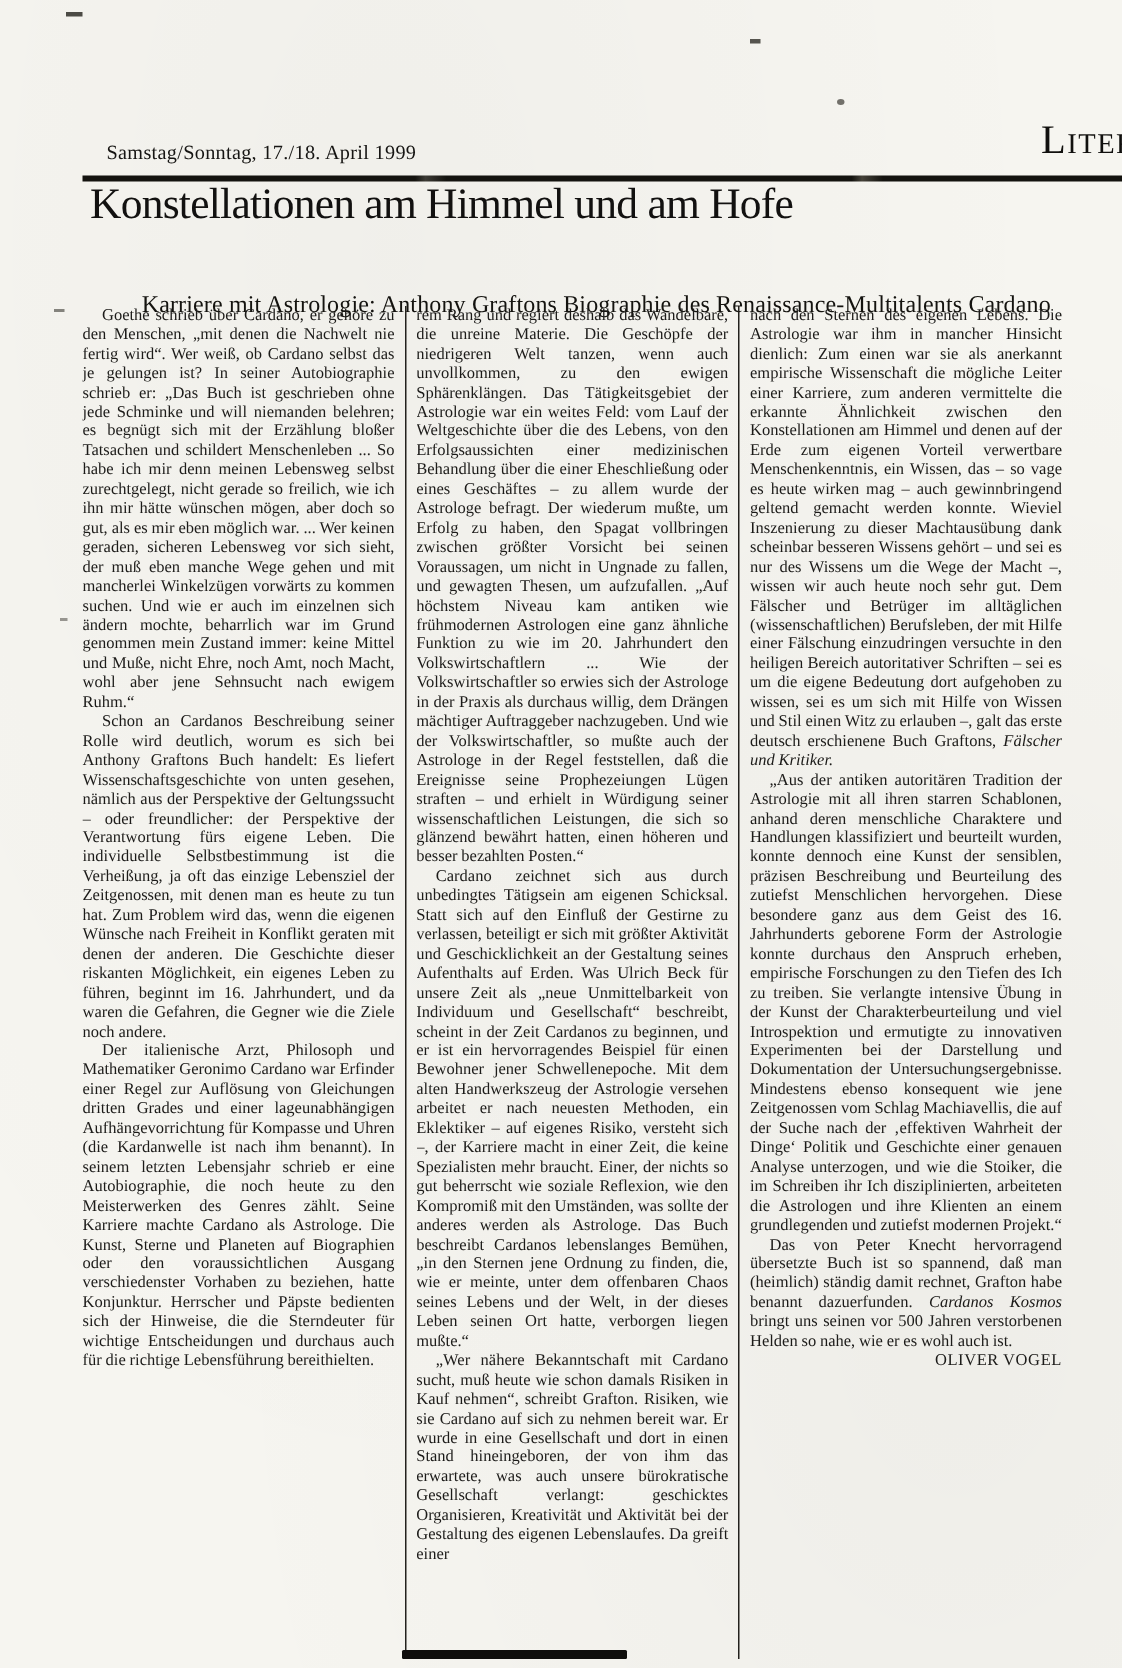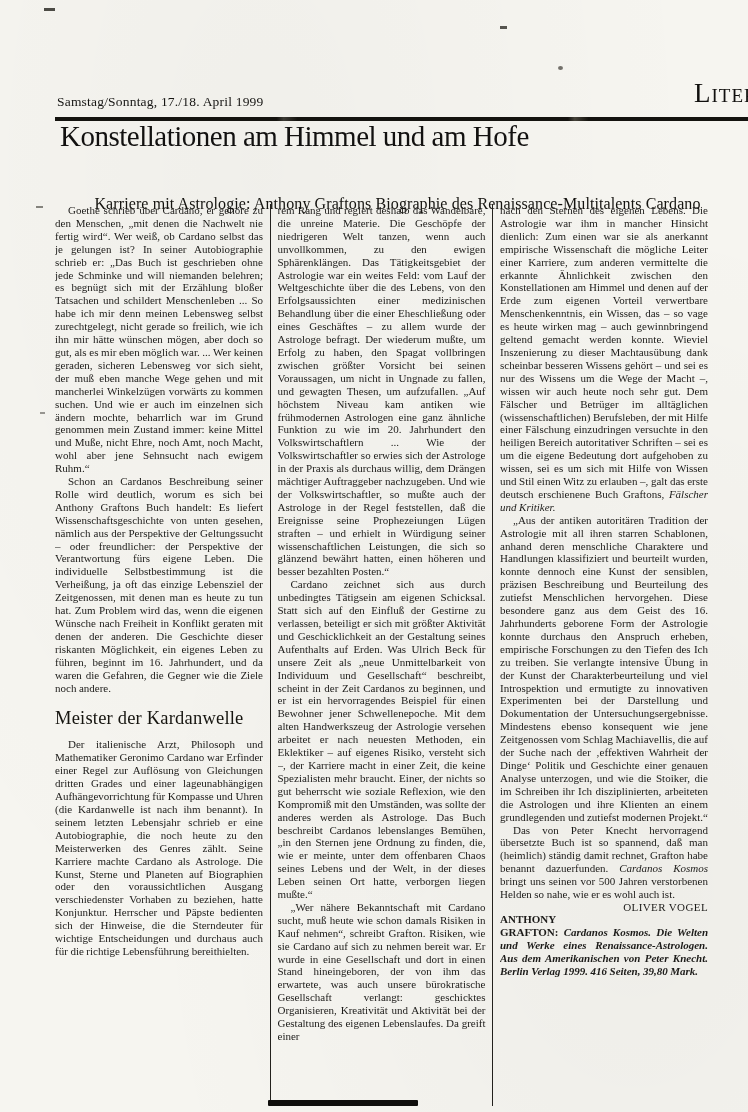--- a/index.html
+++ b/index.html
@@ -9,21 +9,21 @@
     font-family:"Liberation Serif","DejaVu Serif",serif;
   }
   .paper{
     position:relative;width:748px;height:1112px;
     background:#f6f5f0;
     background-image:radial-gradient(ellipse at 35% 15%,rgba(0,0,0,0.025),transparent 65%),
                      radial-gradient(ellipse at 85% 80%,rgba(0,0,0,0.03),transparent 55%);
     color:#1c1b19;
   }
   .dateline{
-    position:absolute;left:57px;top:94px;
+    position:absolute;left:71px;top:94px;
     font-size:13.5px;letter-spacing:0.2px;color:#161513;
   }
   .masthead{
     position:absolute;right:0;top:78px;width:54px;height:36px;overflow:hidden;
     font-size:27px;font-variant:small-caps;letter-spacing:1px;color:#11100e;white-space:nowrap;
   }
   .header-rule{
     position:absolute;left:55px;top:117px;width:693px;height:4px;
     background:linear-gradient(90deg,#14130f 0%,#14130f 32%,#3c3a34 33%,#14130f 35%,#14130f 74%,#454239 75%,#14130f 77%,#14130f 100%);
   }
@@ -78,39 +78,37 @@
   <div class="header-rule"></div>
 
   <h1 class="headline">Konstellationen am Himmel und am Hofe</h1>
   <h2 class="subhead">Karriere mit Astrologie: Anthony Graftons Biographie des Renaissance-Multitalents Cardano</h2>
 
   <div class="cols">
 
     <div class="col">
       <p class="indent">Goethe schrieb über Cardano, er gehöre zu den Menschen, „mit denen die Nachwelt nie fertig wird“. Wer weiß, ob Cardano selbst das je gelungen ist? In seiner Autobiographie schrieb er: „Das Buch ist geschrieben ohne jede Schminke und will niemanden belehren; es begnügt sich mit der Erzählung bloßer Tatsachen und schildert Menschenleben ... So habe ich mir denn meinen Lebensweg selbst zurechtgelegt, nicht gerade so freilich, wie ich ihn mir hätte wünschen mögen, aber doch so gut, als es mir eben möglich war. ... Wer keinen geraden, sicheren Lebensweg vor sich sieht, der muß eben manche Wege gehen und mit mancherlei Winkelzügen vorwärts zu kommen suchen. Und wie er auch im einzelnen sich ändern mochte, beharrlich war im Grund genommen mein Zustand immer: keine Mittel und Muße, nicht Ehre, noch Amt, noch Macht, wohl aber jene Sehnsucht nach ewigem Ruhm.“</p>
       <p class="indent">Schon an Cardanos Beschreibung seiner Rolle wird deutlich, worum es sich bei Anthony Graftons Buch handelt: Es liefert Wissenschaftsgeschichte von unten gesehen, nämlich aus der Perspektive der Geltungssucht – oder freundlicher: der Perspektive der Verantwortung fürs eigene Leben. Die individuelle Selbstbestimmung ist die Verheißung, ja oft das einzige Lebensziel der Zeitgenossen, mit denen man es heute zu tun hat. Zum Problem wird das, wenn die eigenen Wünsche nach Freiheit in Konflikt geraten mit denen der anderen. Die Geschichte dieser riskanten Möglichkeit, ein eigenes Leben zu führen, beginnt im 16. Jahrhundert, und da waren die Gefahren, die Gegner wie die Ziele noch andere.</p>
-      <h3>Meister der Kardanwelle</h3>
       <p class="indent">Der italienische Arzt, Philosoph und Mathematiker Geronimo Cardano war Erfinder einer Regel zur Auflösung von Gleichungen dritten Grades und einer lageunabhängigen Aufhängevorrichtung für Kompasse und Uhren (die Kardanwelle ist nach ihm benannt). In seinem letzten Lebensjahr schrieb er eine Autobiographie, die noch heute zu den Meisterwerken des Genres zählt. Seine Karriere machte Cardano als Astrologe. Die Kunst, Sterne und Planeten auf Biographien oder den voraussichtlichen Ausgang verschiedenster Vorhaben zu beziehen, hatte Konjunktur. Herrscher und Päpste bedienten sich der Hinweise, die die Sterndeuter für wichtige Entscheidungen und durchaus auch für die richtige Lebensführung bereithielten.</p>
     </div>
 
     <div class="gutter"></div>
 
     <div class="col">
       <p>rem Rang und regiert deshalb das Wandelbare, die unreine Materie. Die Geschöpfe der niedrigeren Welt tanzen, wenn auch unvollkommen, zu den ewigen Sphärenklängen. Das Tätigkeitsgebiet der Astrologie war ein weites Feld: vom Lauf der Weltgeschichte über die des Lebens, von den Erfolgsaussichten einer medizinischen Behandlung über die einer Eheschließung oder eines Geschäftes – zu allem wurde der Astrologe befragt. Der wiederum mußte, um Erfolg zu haben, den Spagat vollbringen zwischen größter Vorsicht bei seinen Voraussagen, um nicht in Ungnade zu fallen, und gewagten Thesen, um aufzufallen. „Auf höchstem Niveau kam antiken wie frühmodernen Astrologen eine ganz ähnliche Funktion zu wie im 20. Jahrhundert den Volkswirtschaftlern ... Wie der Volkswirtschaftler so erwies sich der Astrologe in der Praxis als durchaus willig, dem Drängen mächtiger Auftraggeber nachzugeben. Und wie der Volkswirtschaftler, so mußte auch der Astrologe in der Regel feststellen, daß die Ereignisse seine Prophezeiungen Lügen straften – und erhielt in Würdigung seiner wissenschaftlichen Leistungen, die sich so glänzend bewährt hatten, einen höheren und besser bezahlten Posten.“</p>
       <p class="indent">Cardano zeichnet sich aus durch unbedingtes Tätigsein am eigenen Schicksal. Statt sich auf den Einfluß der Gestirne zu verlassen, beteiligt er sich mit größter Aktivität und Geschicklichkeit an der Gestaltung seines Aufenthalts auf Erden. Was Ulrich Beck für unsere Zeit als „neue Unmittelbarkeit von Individuum und Gesellschaft“ beschreibt, scheint in der Zeit Cardanos zu beginnen, und er ist ein hervorragendes Beispiel für einen Bewohner jener Schwellenepoche. Mit dem alten Handwerkszeug der Astrologie versehen arbeitet er nach neuesten Methoden, ein Eklektiker – auf eigenes Risiko, versteht sich –, der Karriere macht in einer Zeit, die keine Spezialisten mehr braucht. Einer, der nichts so gut beherrscht wie soziale Reflexion, wie den Kompromiß mit den Umständen, was sollte der anderes werden als Astrologe. Das Buch beschreibt Cardanos lebenslanges Bemühen, „in den Sternen jene Ordnung zu finden, die, wie er meinte, unter dem offenbaren Chaos seines Lebens und der Welt, in der dieses Leben seinen Ort hatte, verborgen liegen mußte.“</p>
       <p class="indent">„Wer nähere Bekanntschaft mit Cardano sucht, muß heute wie schon damals Risiken in Kauf nehmen“, schreibt Grafton. Risiken, wie sie Cardano auf sich zu nehmen bereit war. Er wurde in eine Gesellschaft und dort in einen Stand hineingeboren, der von ihm das erwartete, was auch unsere bürokratische Gesellschaft verlangt: geschicktes Organisieren, Kreativität und Aktivität bei der Gestaltung des eigenen Lebenslaufes. Da greift einer</p>
     </div>
 
     <div class="gutter"></div>
 
     <div class="col">
       <p><span>nach den Sternen des eigenen Lebens. Die Astrologie war ihm in mancher Hinsicht dienlich: Zum einen war sie als anerkannt empirische Wissenschaft die mögliche Leiter einer Karriere, zum anderen vermittelte die erkannte Ähnlichkeit zwischen den Konstellationen am Himmel und denen auf der Erde zum eigenen Vorteil verwertbare Menschenkenntnis, ein Wissen, das – so vage es heute wirken mag – auch gewinnbringend geltend gemacht werden konnte. Wieviel Inszenierung zu dieser Machtausübung dank scheinbar besseren Wissens gehört – und sei es nur des Wissens um die Wege der Macht –, wissen wir auch heute noch sehr gut. Dem Fälscher und Betrüger im alltäglichen (wissenschaftlichen) Berufsleben, der mit Hilfe einer Fälschung einzudringen versuchte in den heiligen Bereich autoritativer Schriften – sei es um die eigene Bedeutung dort aufgehoben zu wissen, sei es um sich mit Hilfe von Wissen und Stil einen Witz zu erlauben –, galt das erste deutsch erschienene Buch Graftons, </span><span class="ital">Fälscher und Kritiker.</span></p>
       <p class="indent">„Aus der antiken autoritären Tradition der Astrologie mit all ihren starren Schablonen, anhand deren menschliche Charaktere und Handlungen klassifiziert und beurteilt wurden, konnte dennoch eine Kunst der sensiblen, präzisen Beschreibung und Beurteilung des zutiefst Menschlichen hervorgehen. Diese besondere ganz aus dem Geist des 16. Jahrhunderts geborene Form der Astrologie konnte durchaus den Anspruch erheben, empirische Forschungen zu den Tiefen des Ich zu treiben. Sie verlangte intensive Übung in der Kunst der Charakterbeurteilung und viel Introspektion und ermutigte zu innovativen Experimenten bei der Darstellung und Dokumentation der Untersuchungsergebnisse. Mindestens ebenso konsequent wie jene Zeitgenossen vom Schlag Machiavellis, die auf der Suche nach der ‚effektiven Wahrheit der Dinge‘ Politik und Geschichte einer genauen Analyse unterzogen, und wie die Stoiker, die im Schreiben ihr Ich disziplinierten, arbeiteten die Astrologen und ihre Klienten an einem grundlegenden und zutiefst modernen Projekt.“</p>
       <p class="indent"><span>Das von Peter Knecht hervorragend übersetzte Buch ist so spannend, daß man (heimlich) ständig damit rechnet, Grafton habe benannt dazuerfunden. </span><span class="ital">Cardanos Kosmos</span><span> bringt uns seinen vor 500 Jahren verstorbenen Helden so nahe, wie er es wohl auch ist.</span><span class="byline">OLIVER VOGEL</span></p>
-      <p class="biblio"><span>ANTHONY GRAFTON: </span><span class="biblio-rest">Cardanos Kosmos. Die Welten und Werke eines Renaissance-Astrologen. Aus dem Amerikanischen von Peter Knecht. Berlin Verlag 1999. 416 Seiten, 39,80 Mark.</span></p>
     </div>
 
   </div>
 
   <div class="col2-endbar"></div>
   <div class="speck s1"></div>
   <div class="speck s2"></div>
   <div class="speck s3"></div>
   <div class="speck s4"></div>
   <div class="speck s5"></div>

